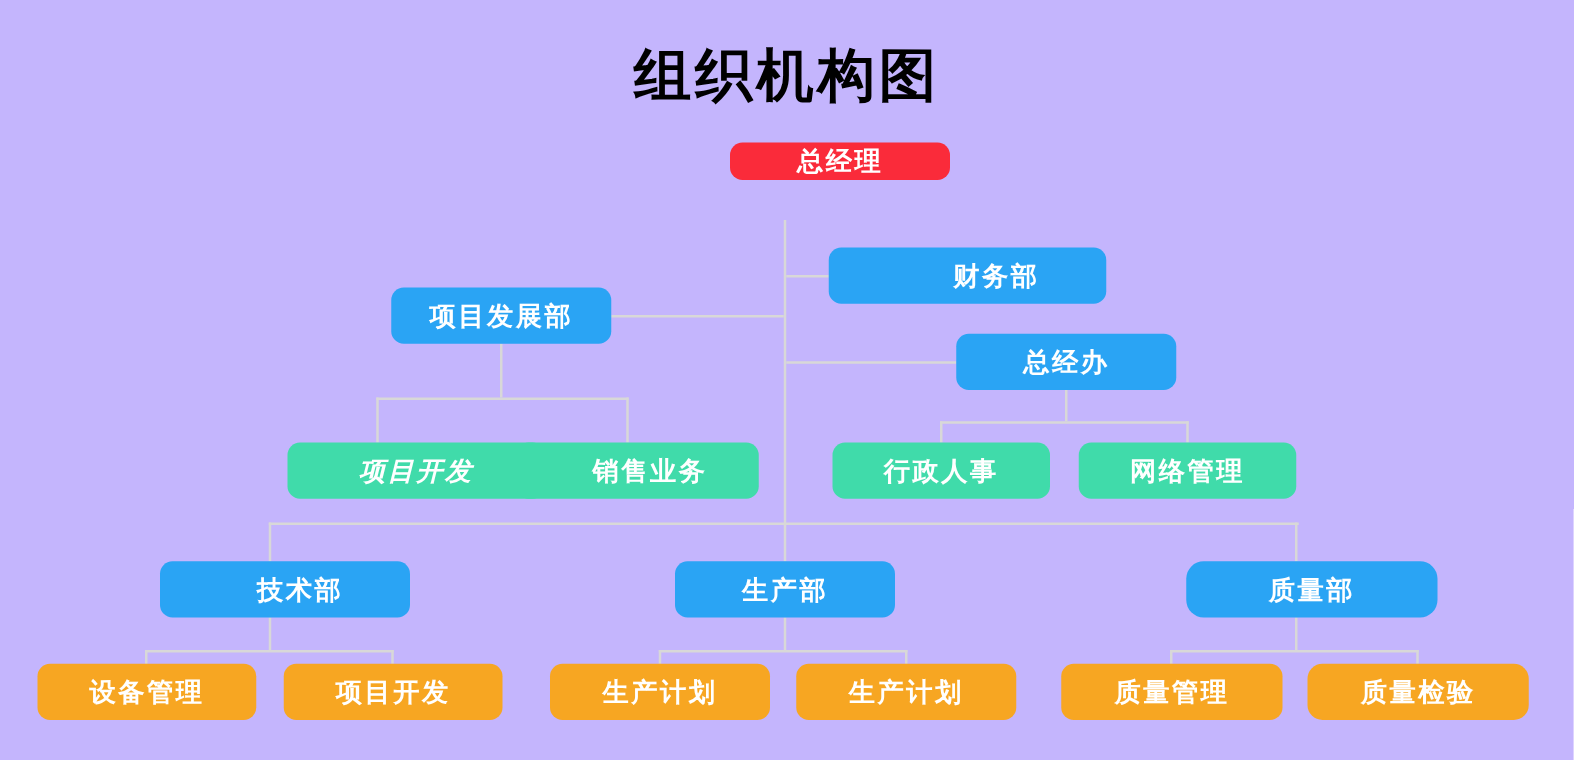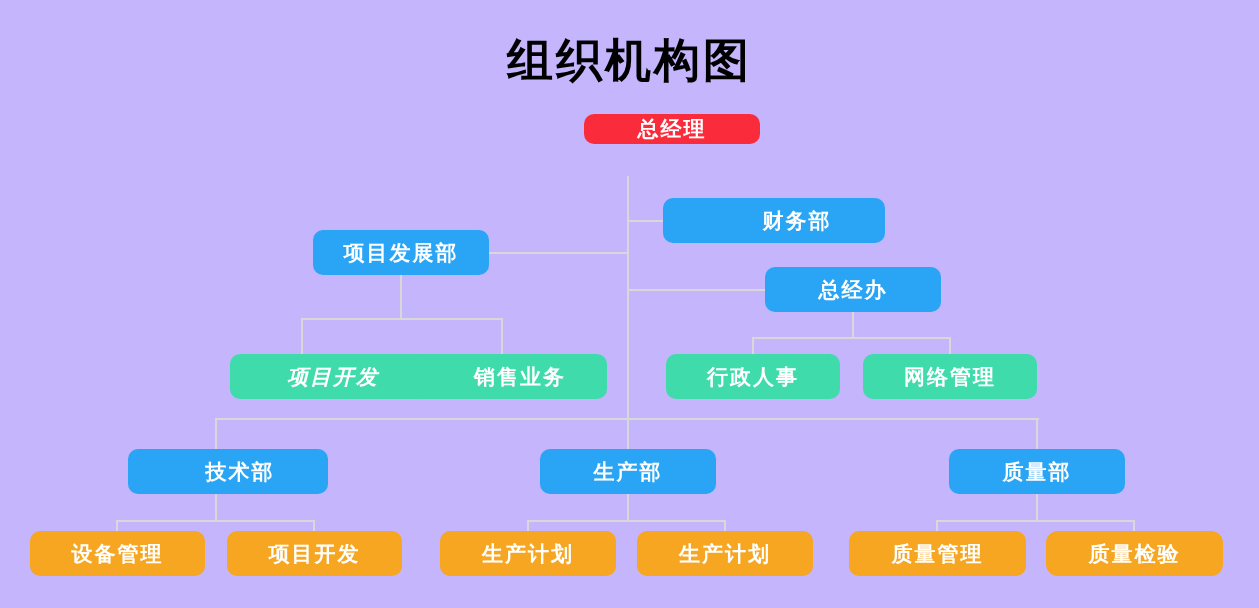--- a/index.html
+++ b/index.html
@@ -98,21 +98,21 @@
   <div class="node node-dept" style="left:313px; top:230px; width:176px;">项目发展部</div>
   <div class="node node-dept" style="left:765px; top:267px; width:176px;">总经办</div>
 
   <div class="node node-sub" style="left:230px; top:354px; width:206px;font-style:italic;">项目开发</div>
   <div class="node node-sub" style="left:413px; top:354px; width:174px;padding-left:20px;">销售业务</div>
   <div class="node node-sub" style="left:666px; top:354px; width:174px;">行政人事</div>
   <div class="node node-sub" style="left:863px; top:354px; width:174px;">网络管理</div>
 
   <div class="node node-dept" style="left:128px; top:449px; width:176px;padding-left:24px;">技术部</div>
   <div class="node node-dept" style="left:540px; top:449px; width:176px;">生产部</div>
-  <div class="node node-dept" style="left:949px; top:449px; width:176px;">质量部</div>
+  <div class="node node-dept" style="left:949px; top:449px; width:201px;border-radius:14px;">质量部</div>
 
   <div class="node node-leaf" style="left:30px; top:531px; width:175px;">设备管理</div>
   <div class="node node-leaf" style="left:227px; top:531px; width:175px;">项目开发</div>
   <div class="node node-leaf" style="left:440px; top:531px; width:176px;">生产计划</div>
   <div class="node node-leaf" style="left:849px; top:531px; width:177px;">质量管理</div>
   <div class="node node-leaf" style="left:637px; top:531px; width:176px;">生产计划</div>
   <div class="node node-leaf" style="left:1046px; top:531px; width:177px;border-radius:12px;">质量检验</div>
 
 </div>
 

